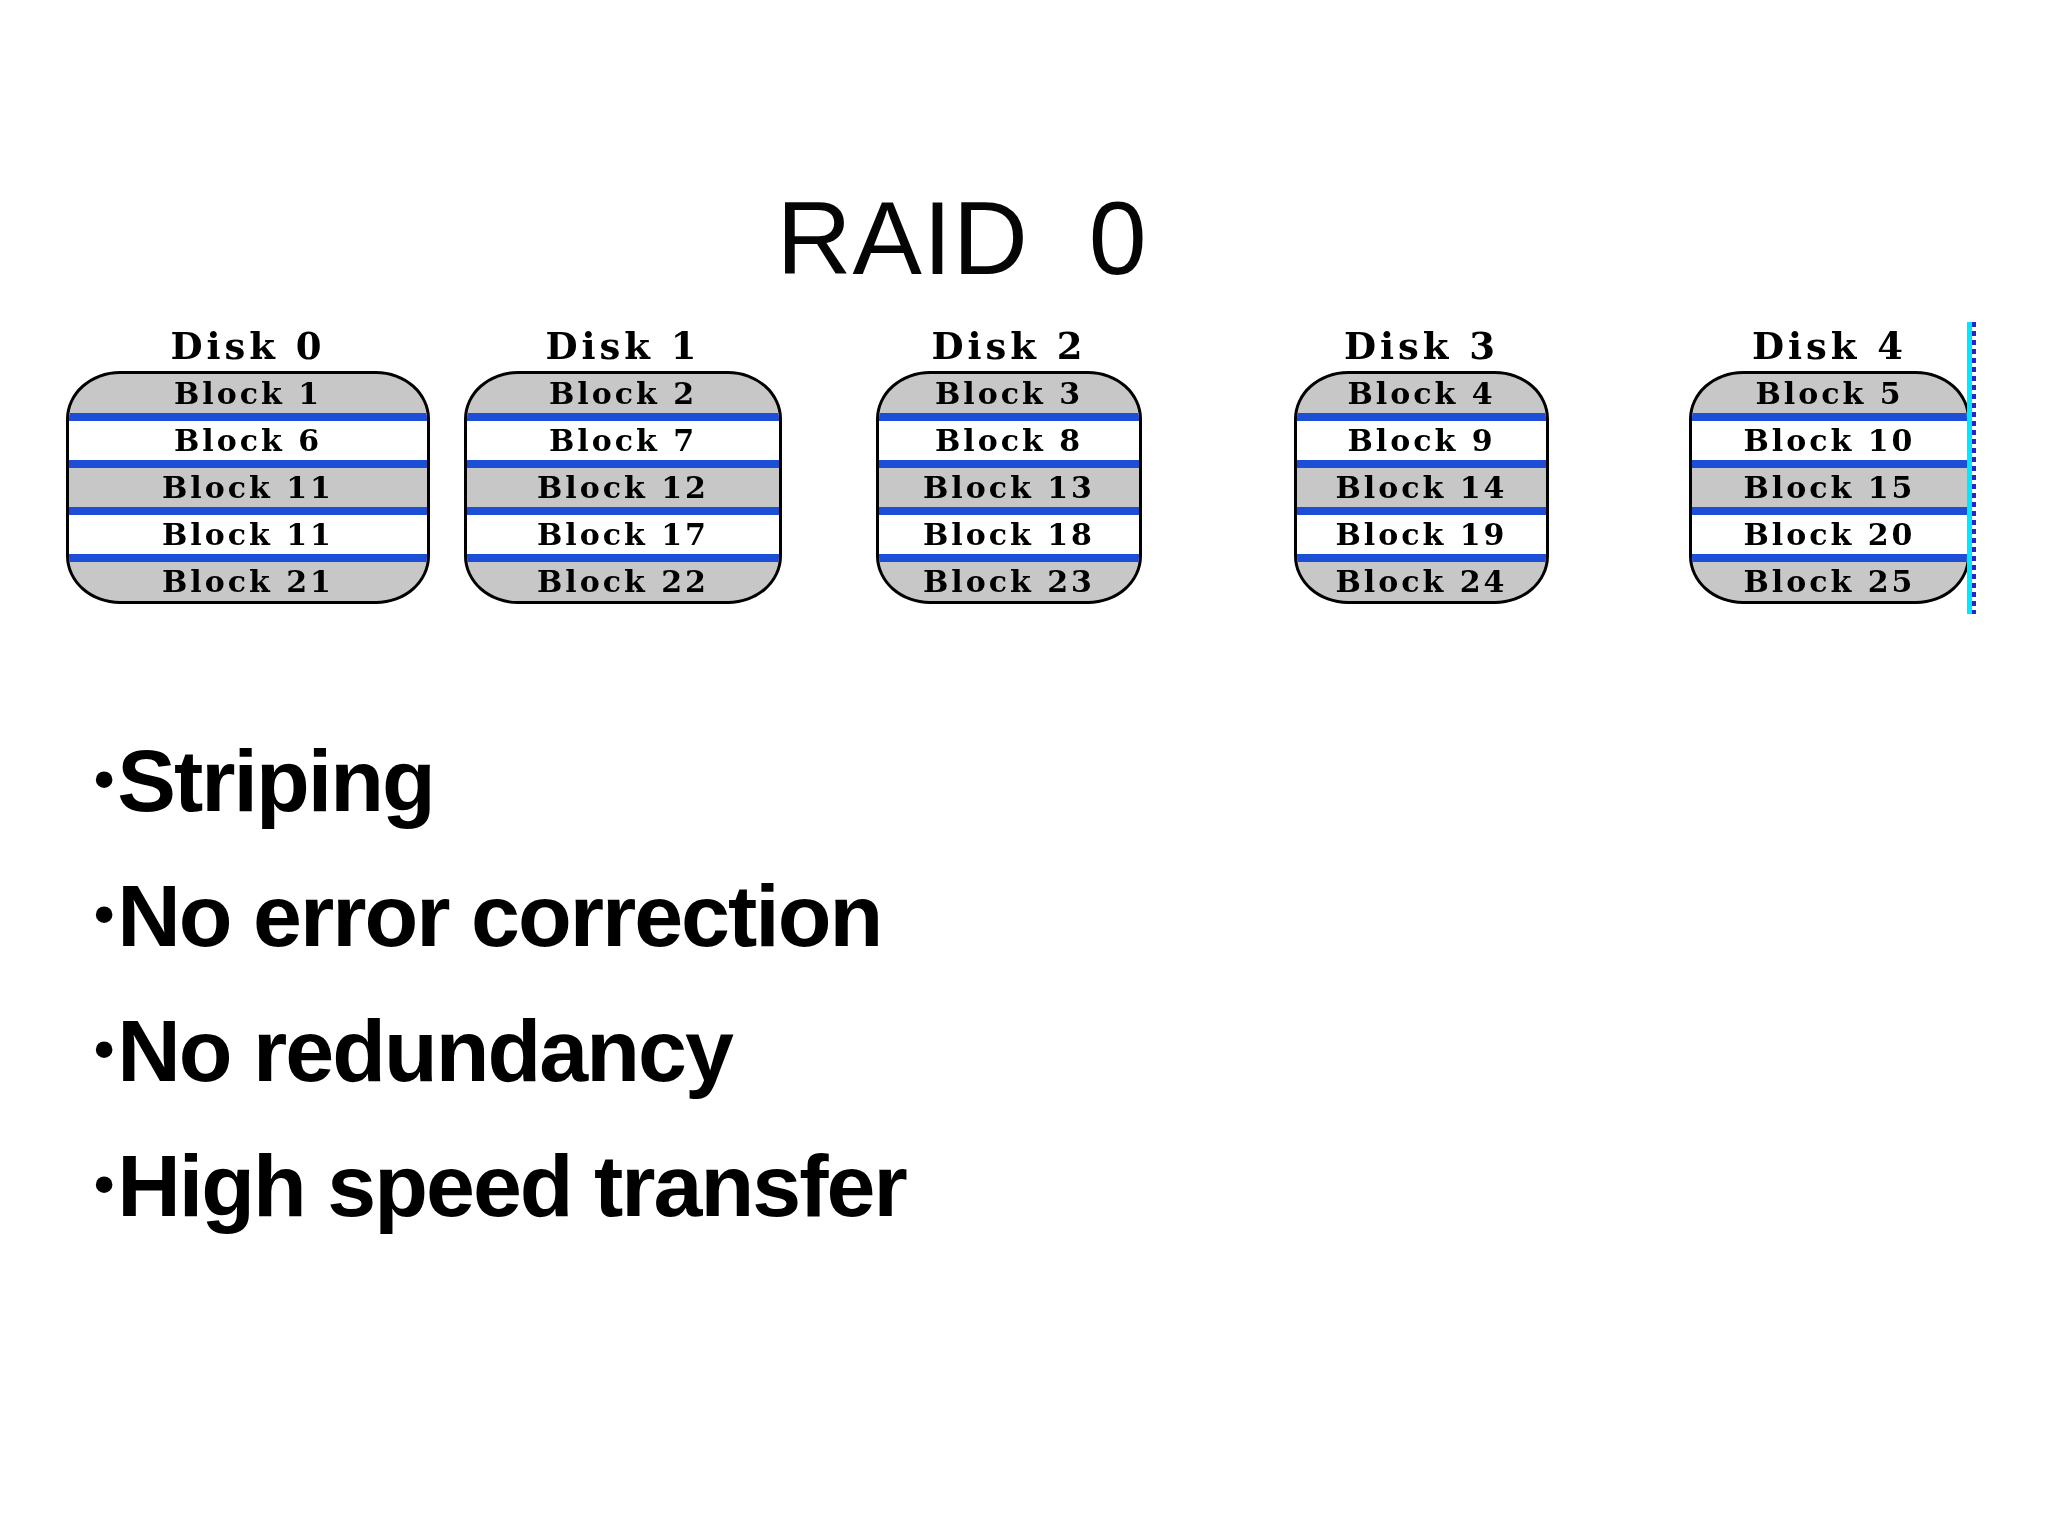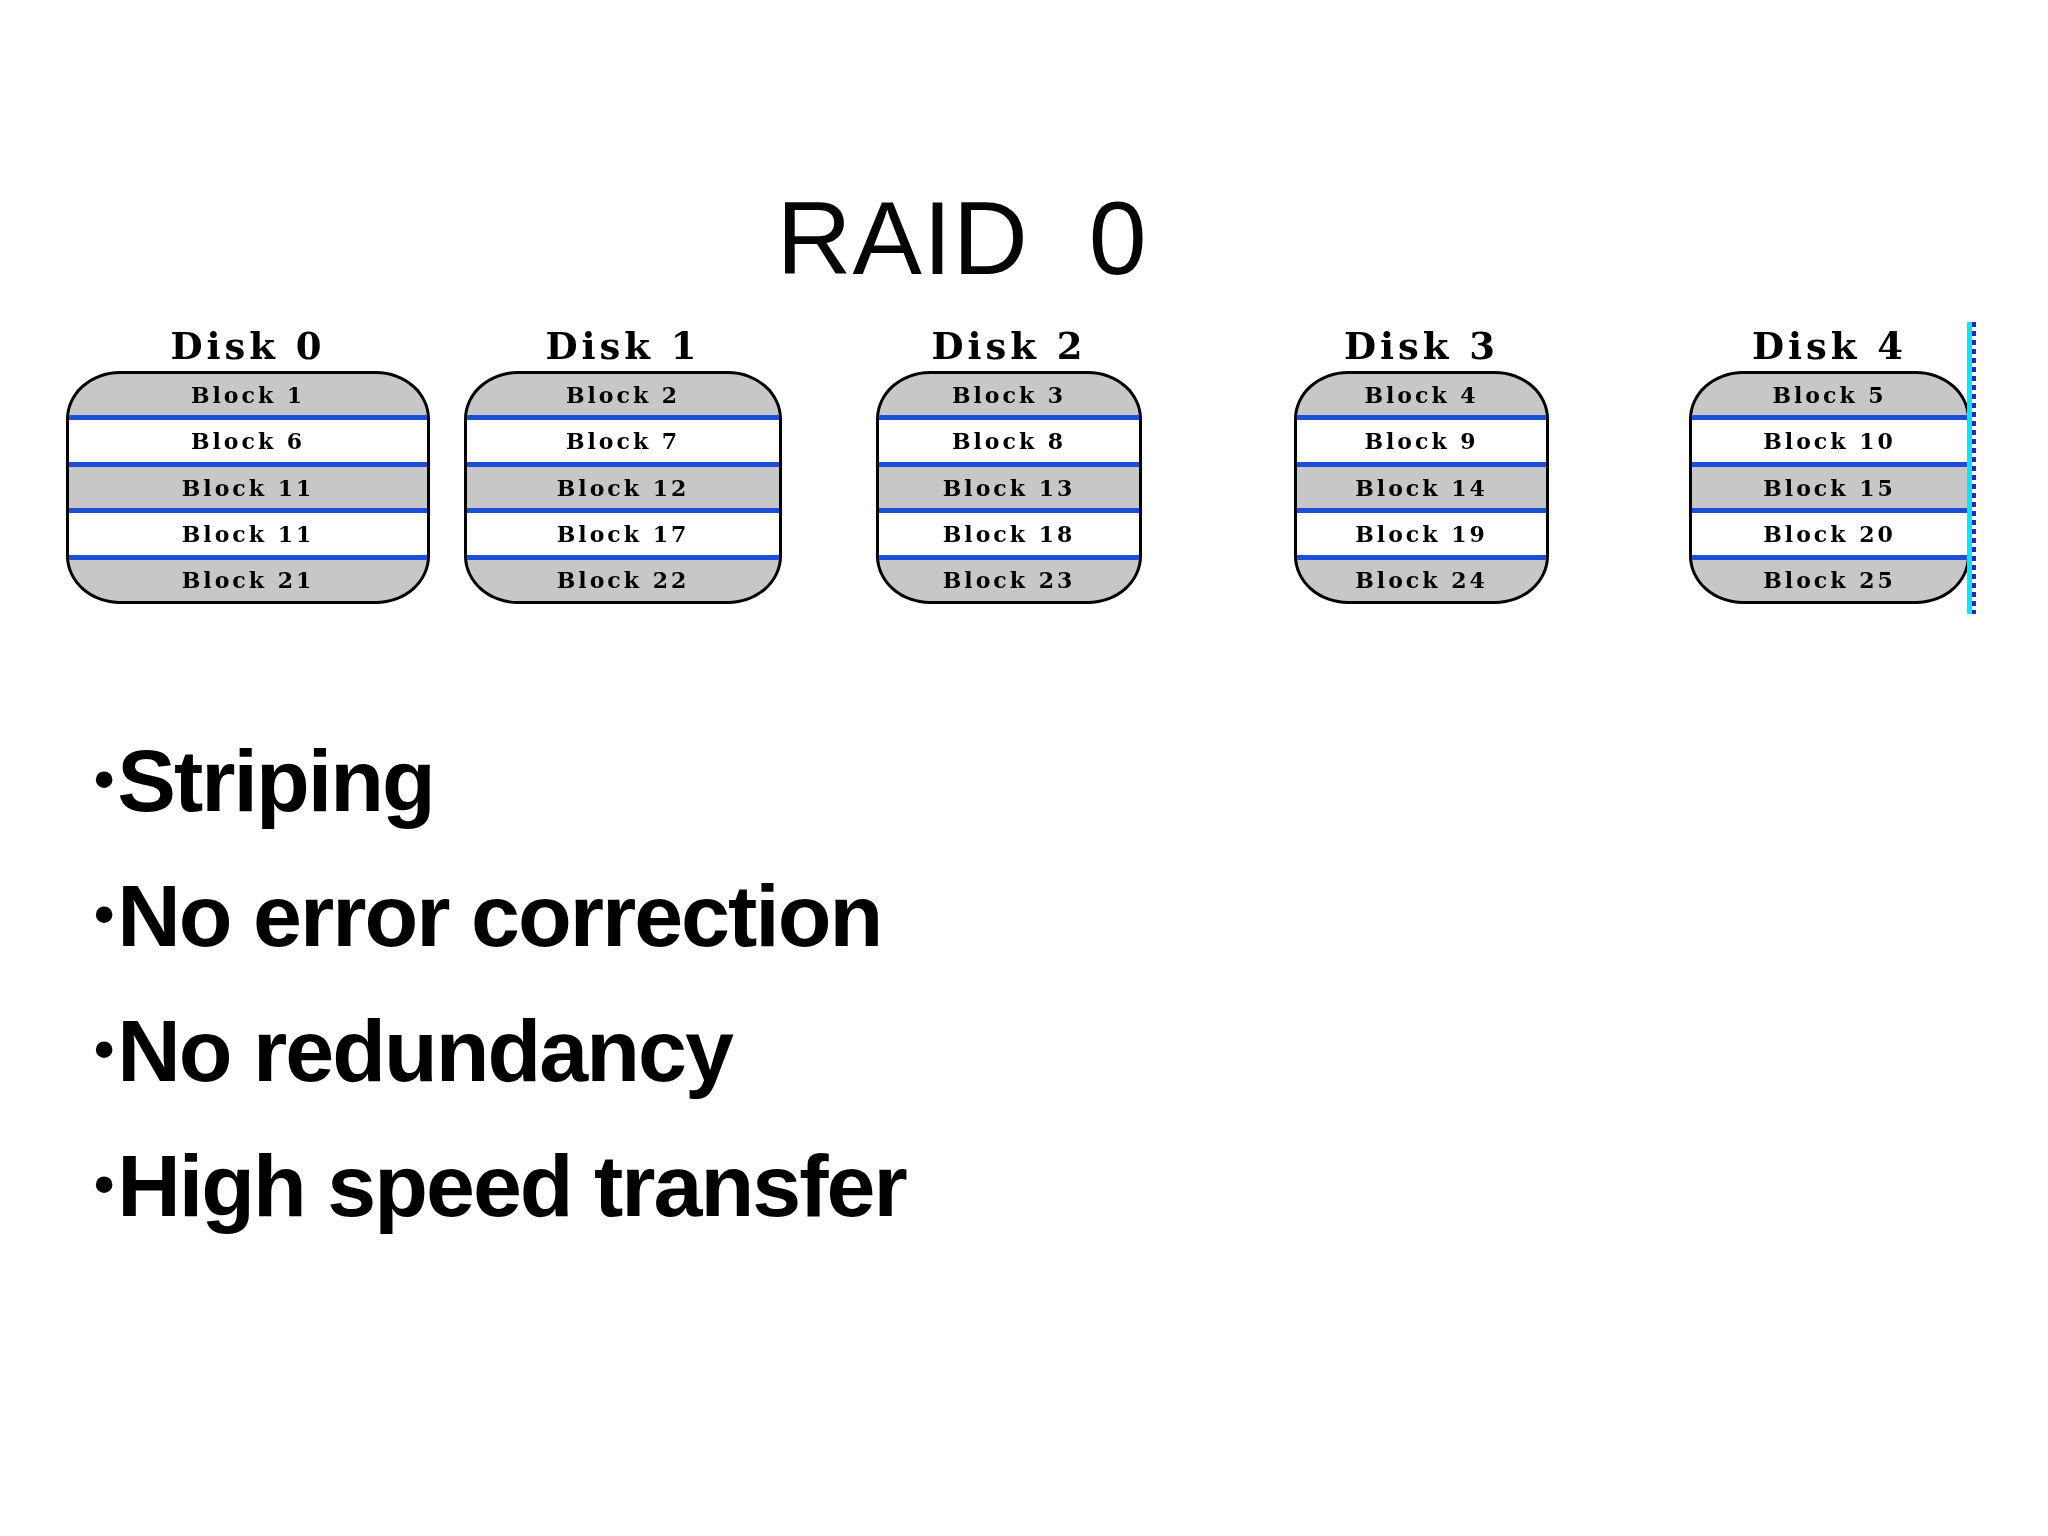--- a/index.html
+++ b/index.html
@@ -61,26 +61,26 @@
     display: flex;
     flex-direction: column;
   }
   .row {
     flex: 1 1 0;
     display: flex;
     align-items: center;
     justify-content: center;
     font-family: "DejaVu Serif", serif;
     font-weight: bold;
-    font-size: 22px;
+    font-size: 30px;
     letter-spacing: 3px;
     color: #000000;
     white-space: nowrap;
   }
-  .row + .row { border-top: 5px solid #1d4ed8; }
+  .row + .row { border-top: 8px solid #1d4ed8; }
   .row.g { background: #c7c7c7; }
   .row.w { background: #ffffff; }
 
   .disk-0 { left: 66px;   width: 364px; }
   .disk-1 { left: 464px;  width: 318px; }
   .disk-2 { left: 876px;  width: 266px; }
   .disk-3 { left: 1294px; width: 255px; }
   .disk-4 { left: 1689px; width: 281px; }
 
   

